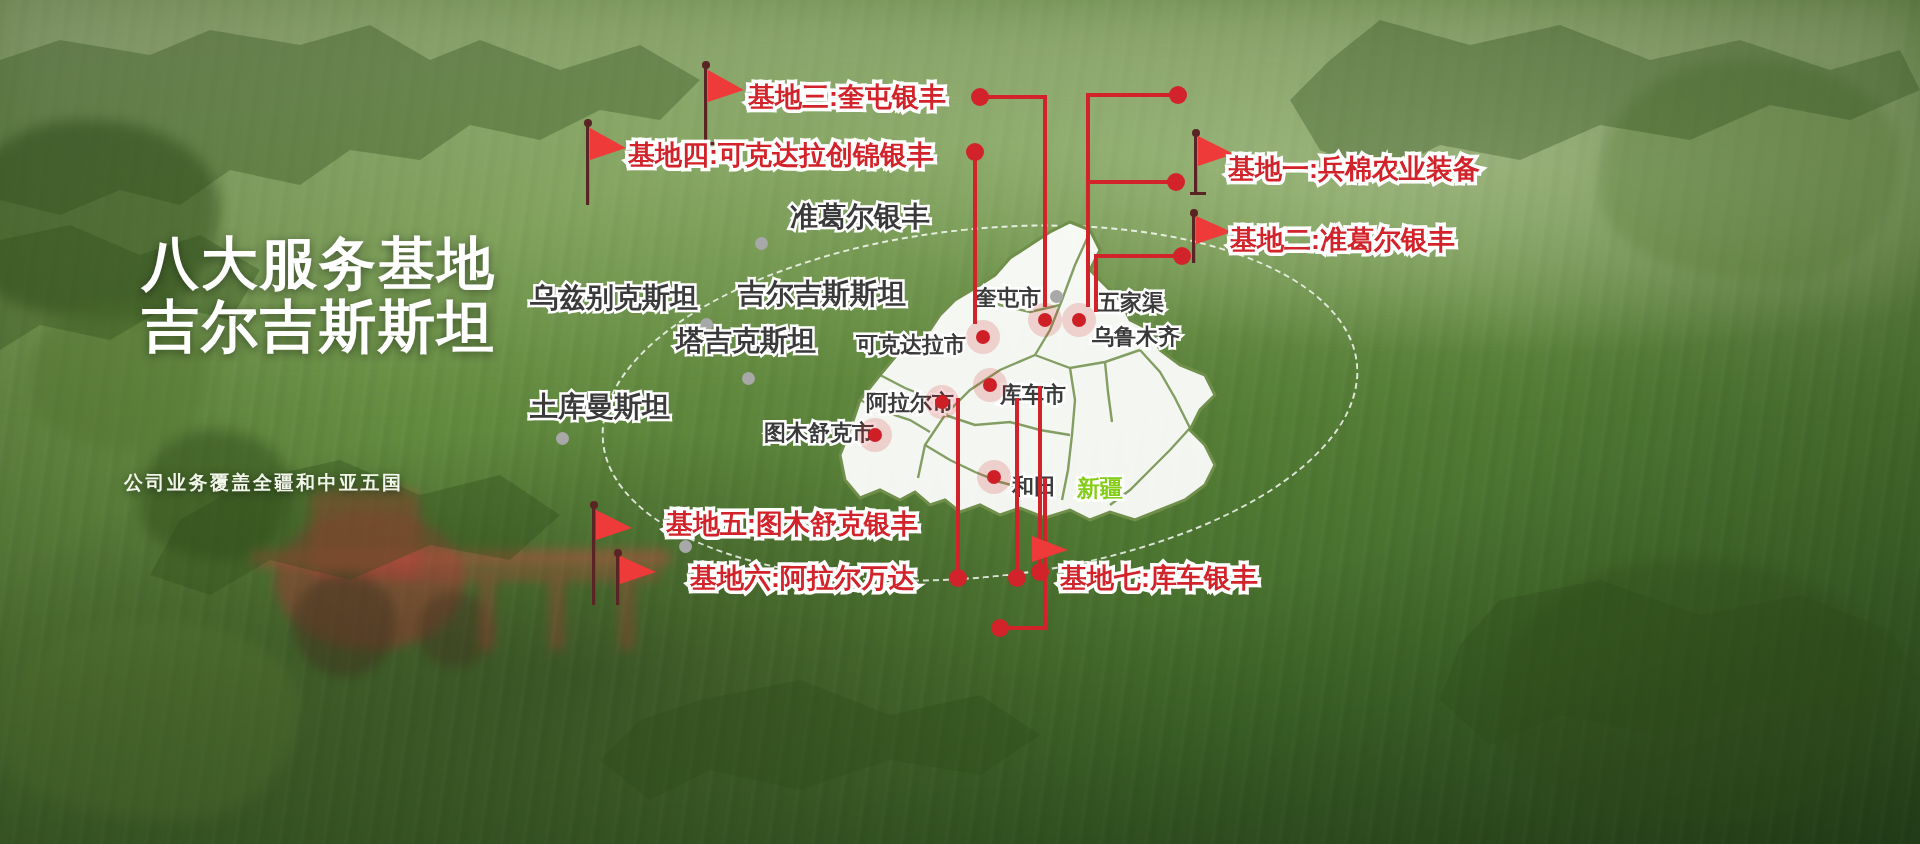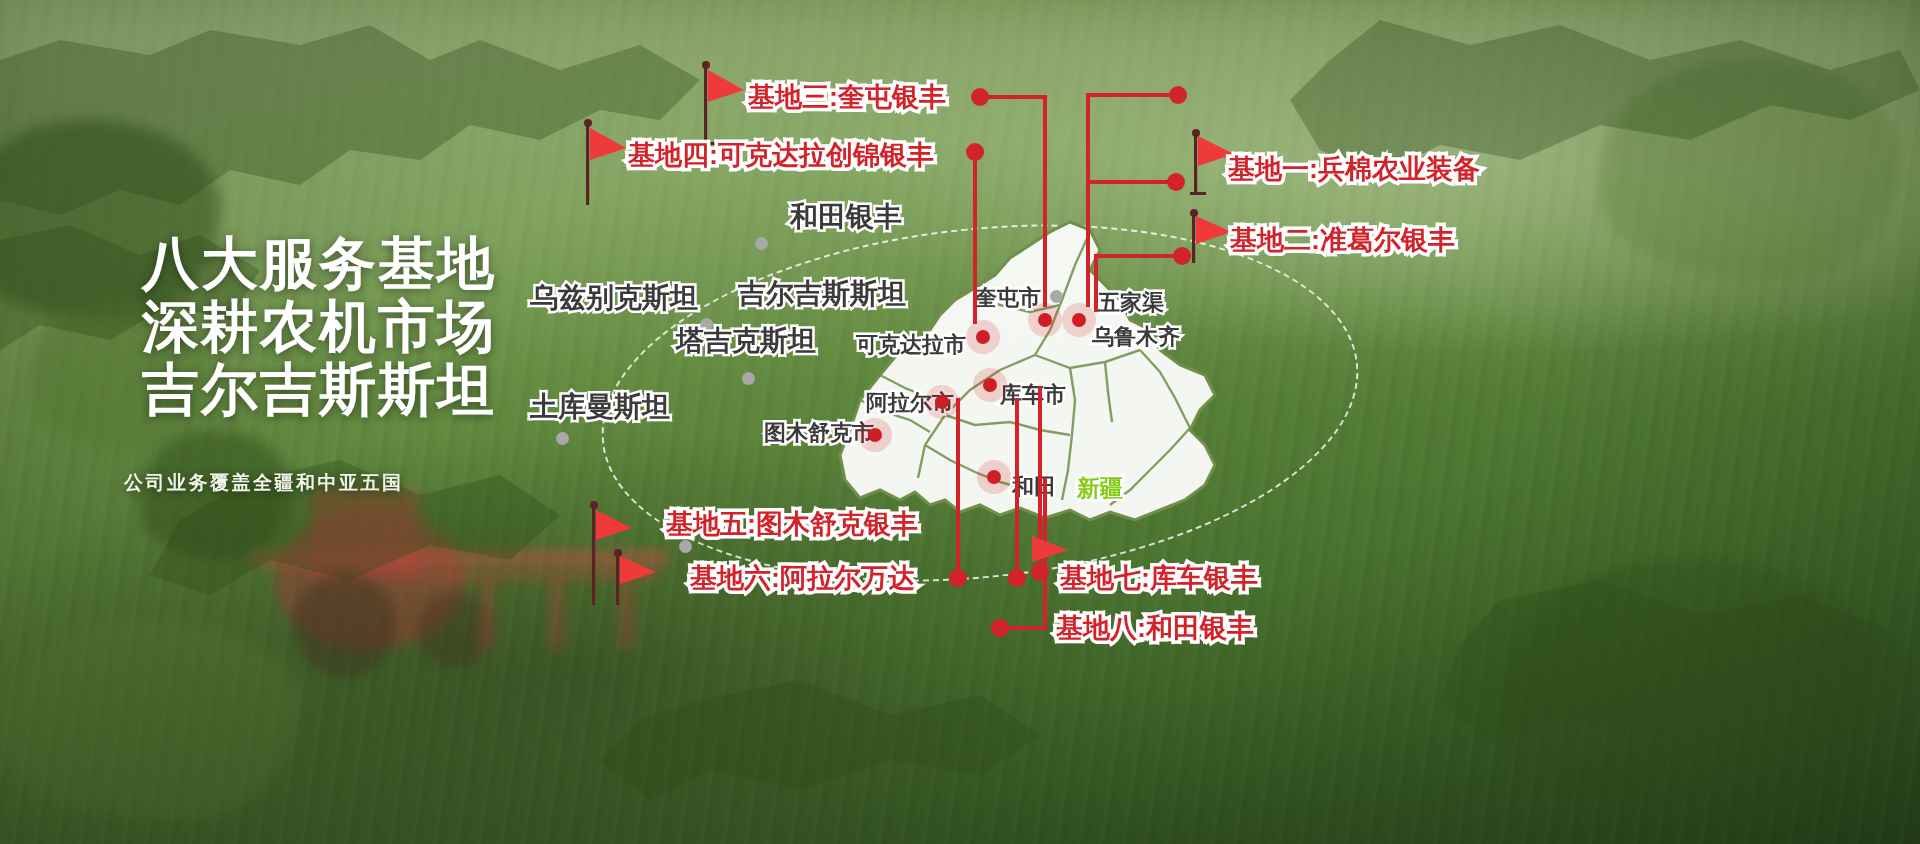--- a/index.html
+++ b/index.html
@@ -156,21 +156,20 @@
                L1760,700 L1660,735 L1560,715 L1490,745 L1440,700 L1460,645 Z"></path>
       <path d="M250,480 L340,460 L420,495 L500,475 L560,515 L510,560 L430,545 L350,580
                L270,560 L210,595 L150,575 L180,520 Z"></path>
       <path d="M700,700 L800,680 L890,715 L980,695 L1040,735 L980,775 L890,760 L800,790
                L710,770 L650,800 L600,760 L640,720 Z"></path>
     </g>
   </svg>
 
   <div class="headline">
     <div class="ln">八大服务基地</div>
-    <div class="ln">深耕农机市场</div>
     <div class="ln">吉尔吉斯斯坦</div>
   </div>
   <div class="subline">公司业务覆盖全疆和中亚五国</div>
 
   <div class="ring"></div>
 
   <svg class="mapwrap" viewBox="0 0 1920 844">
 
     <path d="M930,330 L905,345 L880,375 L860,400 L850,430 L840,455 L845,480 L860,498
              L880,490 L900,500 L915,492 L930,505 L945,500 L960,512 L980,505 L1000,515
@@ -203,21 +202,21 @@
              L995,275 L975,288 L955,300 L940,315 Z" fill="none" stroke="#6f8f4a" stroke-width="3"></path>
   </svg>
 
   <div class="gdot" style="left:1050px;top:290px;"></div>
   <div class="gdot" style="left:755px;top:237px;"></div>
   <div class="gdot" style="left:700px;top:318px;"></div>
   <div class="gdot" style="left:742px;top:372px;"></div>
   <div class="gdot" style="left:556px;top:432px;"></div>
   <div class="gdot" style="left:679px;top:540px;"></div>
 
-  <div class="mlabel country" style="left:790px;top:198px;">和田银丰</div>
+  <div class="mlabel country" style="left:790px;top:198px;">准葛尔银丰</div>
   <div class="mlabel country" style="left:738px;top:275px;">吉尔吉斯斯坦</div>
   <div class="mlabel country" style="left:530px;top:279px;">乌兹别克斯坦</div>
   <div class="mlabel country" style="left:676px;top:322px;">塔吉克斯坦</div>
   <div class="mlabel country" style="left:530px;top:388px;">土库曼斯坦</div>
 
   <div class="mlabel city" style="left:975px;top:283px;">奎屯市</div>
   <div class="mlabel city" style="left:1098px;top:288px;">五家渠</div>
   <div class="mlabel city" style="left:1092px;top:322px;">乌鲁木齐</div>
   <div class="mlabel city" style="left:856px;top:330px;">可克达拉市</div>
   <div class="mlabel city" style="left:1000px;top:380px;">库车市</div>
@@ -331,15 +330,14 @@
     <path d="M2,4 L38,18 L2,30 Z" fill="#ef3a3a"></path>
   </svg>
 
   <div class="callout" style="left:748px;top:79px;">基地三:奎屯银丰</div>
   <div class="callout" style="left:628px;top:137px;">基地四:可克达拉创锦银丰</div>
   <div class="callout" style="left:1228px;top:151px;">基地一:兵棉农业装备</div>
   <div class="callout" style="left:1230px;top:222px;">基地二:准葛尔银丰</div>
   <div class="callout" style="left:690px;top:560px;">基地六:阿拉尔万达</div>
   <div class="callout" style="left:666px;top:506px;">基地五:图木舒克银丰</div>
   <div class="callout" style="left:1060px;top:560px;">基地七:库车银丰</div>
-  <div class="callout" style="left:1056px;top:610px;">基地八:和田银丰</div>
 
 </div>
 
 </body></html>

